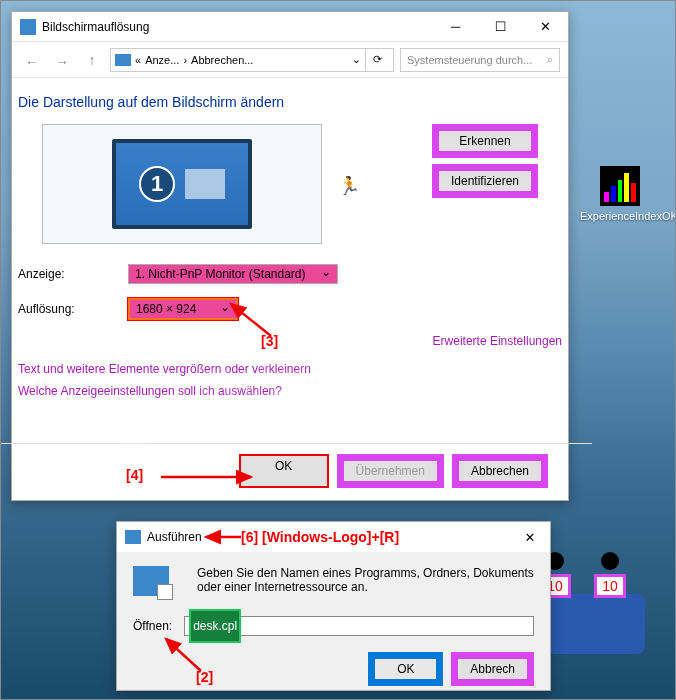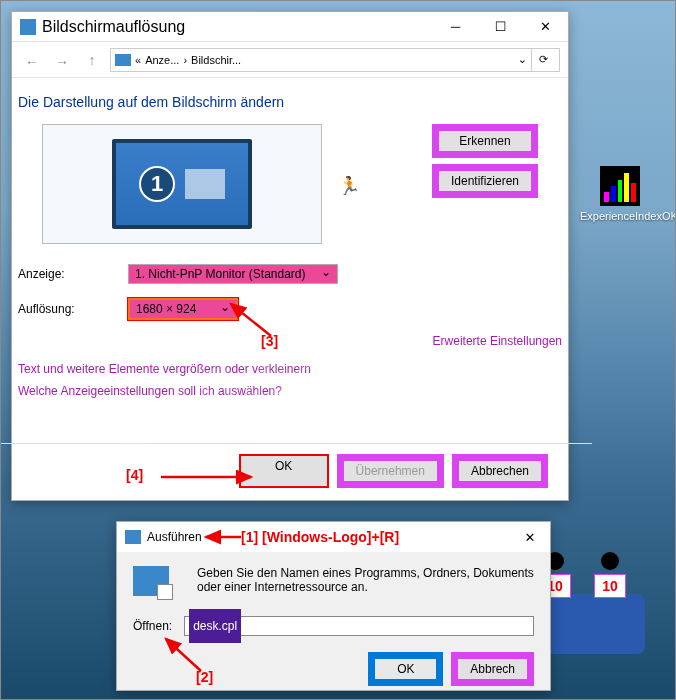--- a/index.html
+++ b/index.html
@@ -64,21 +64,21 @@
       display: flex;
       align-items: center;
       padding: 0 0 0 8px;
       border-bottom: 1px solid #e5e5e5;
     }
     .titlebar-icon {
       width: 16px; height: 16px;
       background: #3a88c9;
       margin-right: 6px;
     }
-    .titlebar-text { flex: 1; font-size: 16px; }
+    .titlebar-text { flex: 1; font-size: 12px; }
     .titlebar-btns { display: flex; }
     .titlebar-btn {
       width: 45px; height: 29px;
       display: flex;
       align-items: center;
       justify-content: center;
       font-size: 13px;
       cursor: pointer;
     }
     
@@ -295,24 +295,24 @@
       align-items: center;
       gap: 12px;
     }
     .run-input {
       flex: 1;
       border: 1px solid #888;
       padding: 2px 4px;
       background: #fff;
     }
     .run-input .sel {
-      background: #4c1d95;
+      background: #15803d;
       color: #fff;
       padding: 8px 2px;
-      border: 2px solid #4c1d95;
+      border: 2px solid #22c55e;
     }
     .run-footer {
       padding: 10px 16px;
       display: flex;
       justify-content: flex-end;
       gap: 8px;
     }
     
     
     .couch {
@@ -329,23 +329,23 @@
     }
     .couch-figure .head {
       width: 18px; height: 18px;
       background: #000;
       border-radius: 50%;
       margin: 0 auto;
     }
     .couch-figure .card {
       width: 32px; height: 24px;
       background: #fff;
-      border: 1px solid #d946ef;
+      border: 3px solid #d946ef;
       color: #e00;
-      font-weight: bold;
+      font-weight: normal;
       font-size: 14px;
       display: flex;
       align-items: center;
       justify-content: center;
       margin: 4px auto 0;
     }
     
     .divider {
       border-top: 1px solid #ddd;
       margin: 0 -24px 10px;
@@ -380,24 +380,28 @@
 
   <div class="toolbar">
     <div class="nav-btn">←</div>
     <div class="nav-btn">→</div>
     <div class="nav-btn">↑</div>
     <div class="breadcrumb">
       <div class="pc-icon"></div>
       <span>«</span>
       <span>Anze...</span>
       <span>›</span>
-      <span>Bildschir...</span>
+      <span>Abbrechen...</span>
       <span style="flex:1"></span>
       <span>⌄</span>
       <div class="refresh-btn">⟳</div>
+    </div>
+    <div class="search-box">
+      <span>Systemsteuerung durch...</span>
+      <span>⌕</span>
     </div>
   </div>
 
   <div class="content">
     <div class="content-title">Die Darstellung auf dem Bildschirm ändern</div>
 
     <div class="monitor-area">
       <div class="monitor-preview">
         <div class="monitor-screen">
           <div class="monitor-num">1</div>
@@ -485,21 +489,21 @@
     <div class="run-input">
       <span class="sel">desk.cpl</span>
     </div>
   </div>
   <div class="run-footer">
     <div class="btn" style="min-width:75px; background:#e8e8e8; border-color:#0078d7;">OK</div>
     <div class="btn" style="min-width:75px;">Abbrech</div>
   </div>
 </div>
 
-<div class="annotation" style="top:528px; left:240px;">[1] [Windows-Logo]+[R]</div>
+<div class="annotation" style="top:528px; left:240px;">[6] [Windows-Logo]+[R]</div>
 <svg class="arrow-svg" style="top:528px; left:200px;" width="45" height="16">
   <line x1="40" y1="8" x2="5" y2="8" stroke="#e00" stroke-width="2.5" marker-end="url(#ah)"></line>
 </svg>
 
 <div class="annotation" style="top:668px; left:195px;">[2]</div>
 <svg class="arrow-svg" style="top:630px; left:155px;" width="55" height="45">
   <line x1="45" y1="40" x2="10" y2="8" stroke="#e00" stroke-width="2.5" marker-end="url(#ah)"></line>
 </svg>
 
 <div class="watermark">SoftwareOk.de</div>

